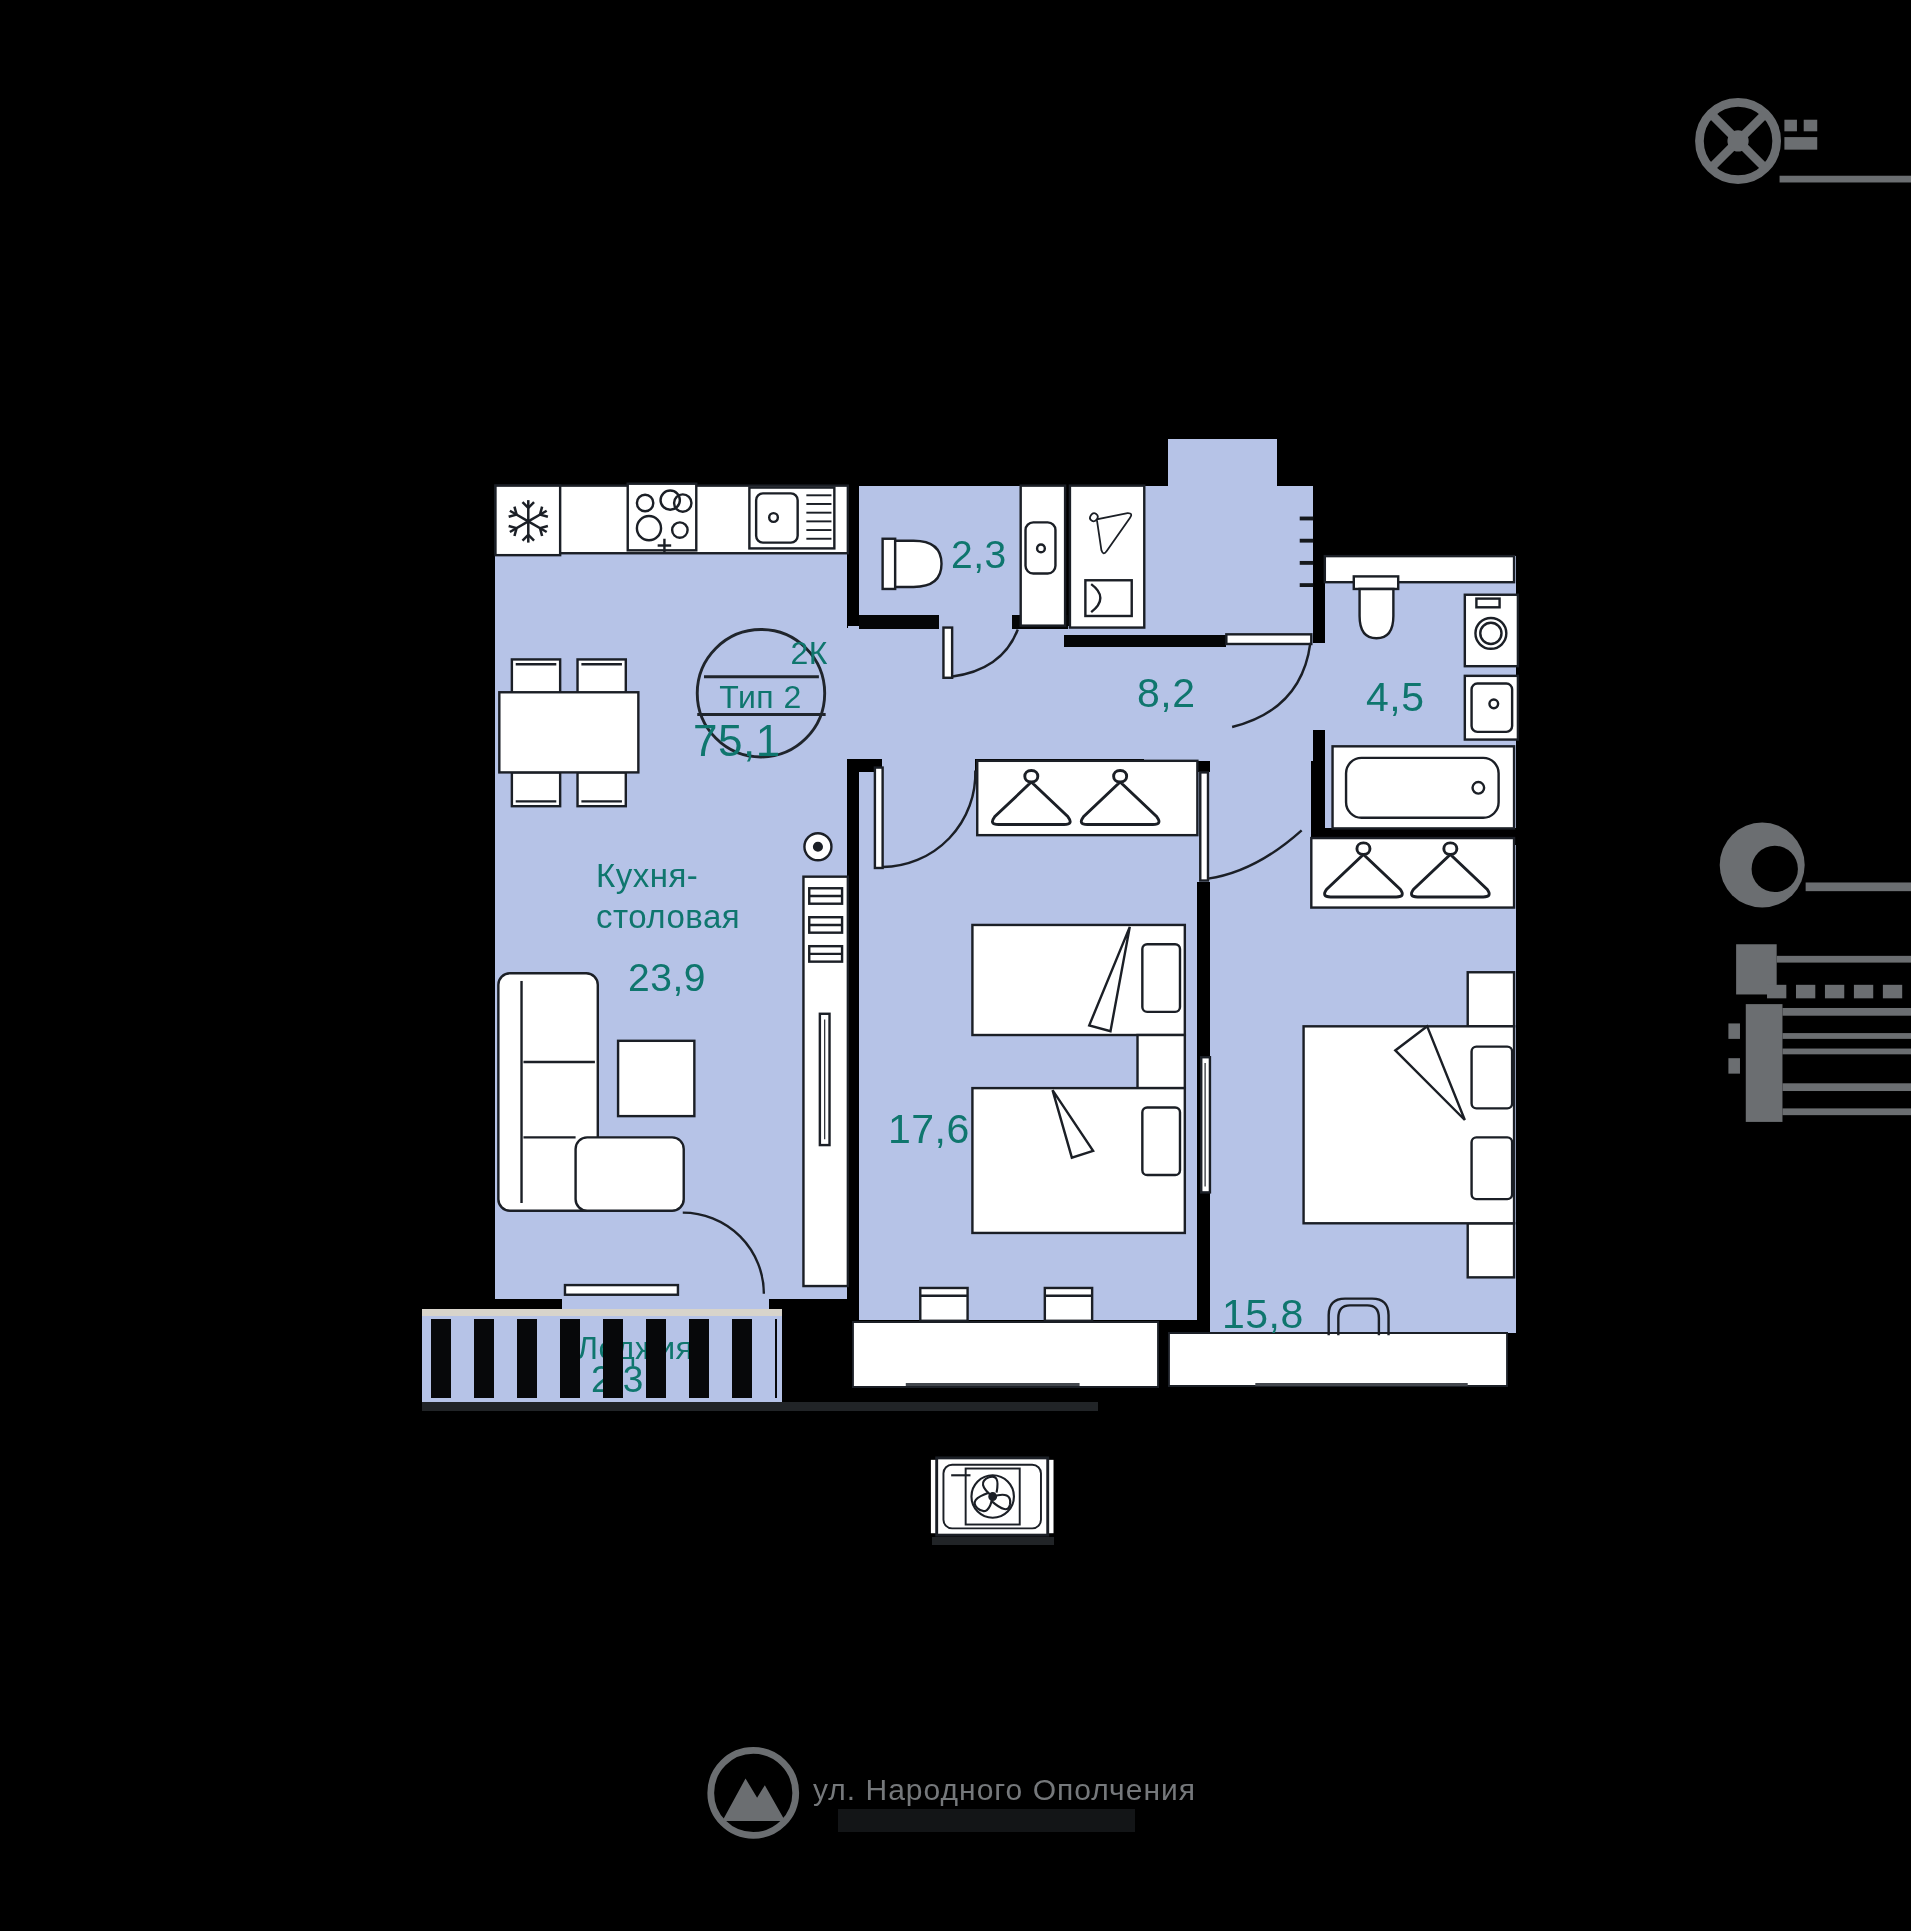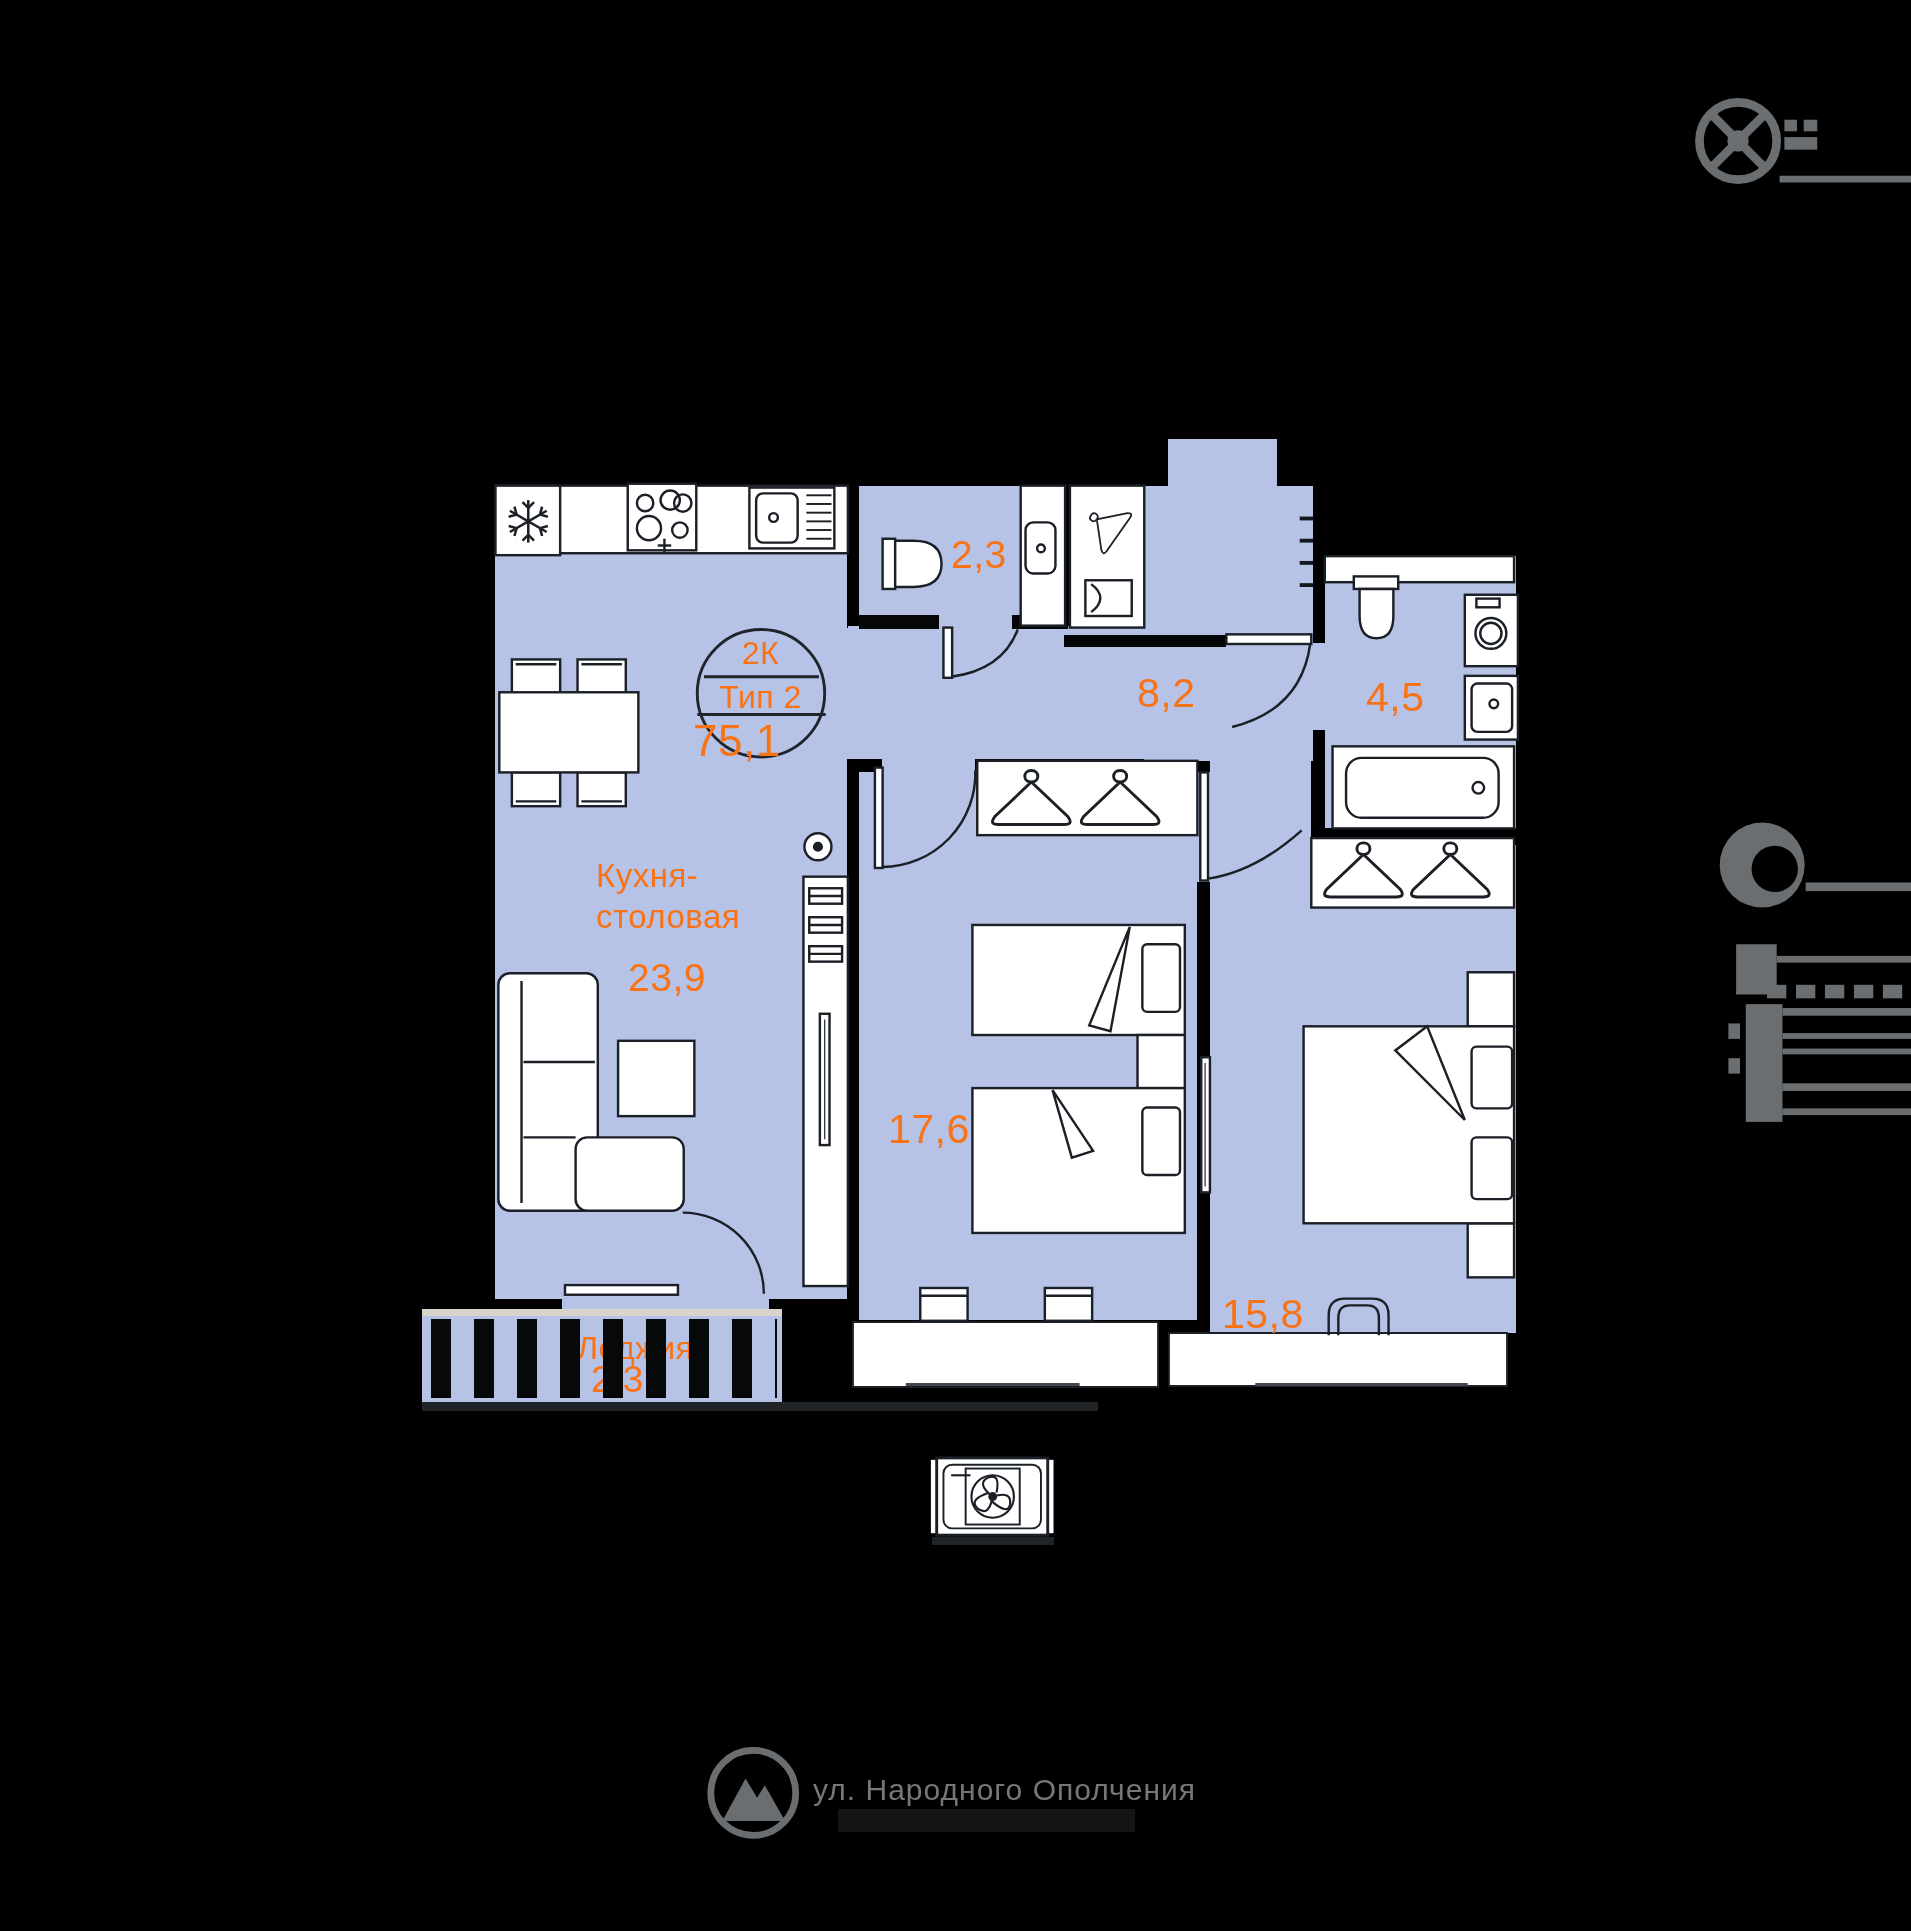--- a/index.html
+++ b/index.html
@@ -3,21 +3,21 @@
 <meta charset="utf-8">
 <style>
   html,body{margin:0;padding:0;background:#000;}
   .canvas{position:relative;width:1912px;height:1931px;background:#000;overflow:hidden;
           font-family:"Liberation Sans",sans-serif;}
   .floor{position:absolute;background:#b6c3e7;z-index:1;}
   .wallpatch{position:absolute;background:#050607;z-index:2;}
   .band{position:absolute;background:#ffffff;z-index:2;box-shadow:inset 0 0 0 1.9px #1b1f26;}
   .shadow{position:absolute;background:#212427;z-index:2;}
   svg.overlay{position:absolute;left:0;top:0;z-index:4;pointer-events:none;}
-  .lbl{position:absolute;color:#f97316;z-index:5;white-space:nowrap;letter-spacing:0.5px;}
+  .lbl{position:absolute;color:#0f766e;z-index:5;white-space:nowrap;letter-spacing:0.5px;}
   .wrap{white-space:normal;}
   .stripes{position:absolute;z-index:6;
      background:repeating-linear-gradient(90deg,#07080a 0 20px,rgba(0,0,0,0) 20px 43px);}
   .topline{position:absolute;background:#d8d4cb;z-index:3;}
   .darkbar{position:absolute;background:#131517;z-index:3;}
   .graytxt{color:#75787b;}
 </style>
 </head>
 <body>
 
@@ -287,21 +287,21 @@
 
   <div class="lbl wrap" style="left:596px;top:855px;width:156px;font-size:33px;line-height:1.25;">Кухня-столовая</div>
   <div class="lbl" style="left:628px;top:956px;font-size:39px;">23,9</div>
 
   <div class="lbl" style="left:951px;top:533px;font-size:39px;">2,3</div>
   <div class="lbl" style="left:1120px;top:670px;font-size:41px;margin-left:17px;">8,2</div>
   <div class="lbl" style="left:1366px;top:674px;font-size:41px;">4,5</div>
   <div class="lbl" style="left:888px;top:1106px;font-size:41px;">17,6</div>
   <div class="lbl" style="left:1222px;top:1247px;font-size:41px;margin-top:44px;">15,8</div>
 
-  <div class="lbl" style="left:693px;top:635px;width:135px;text-align:center;font-size:32px;">2К</div>
+  <div class="lbl" style="left:693px;top:635px;width:135px;text-align:right;font-size:32px;">2К</div>
   <div class="lbl" style="left:693px;top:679px;width:135px;text-align:center;font-size:32px;">Тип 2</div>
   <div class="lbl" style="left:693px;top:716px;width:135px;text-align:left;font-size:44px;">75,1</div>
 
   <div class="lbl" style="left:577px;top:1330px;font-size:32px;">Лоджия</div>
   <div class="lbl" style="left:591px;top:1359px;font-size:37px;">2,3</div>
   <div class="stripes" style="left:431px;top:1319px;width:346px;height:79px;"></div>
 
   <div class="lbl graytxt" style="left:813px;top:1773px;font-size:30px;letter-spacing:1px;">ул. Народного Ополчения</div>
   <div class="darkbar" style="left:838px;top:1809px;width:297px;height:23px;"></div>
 

